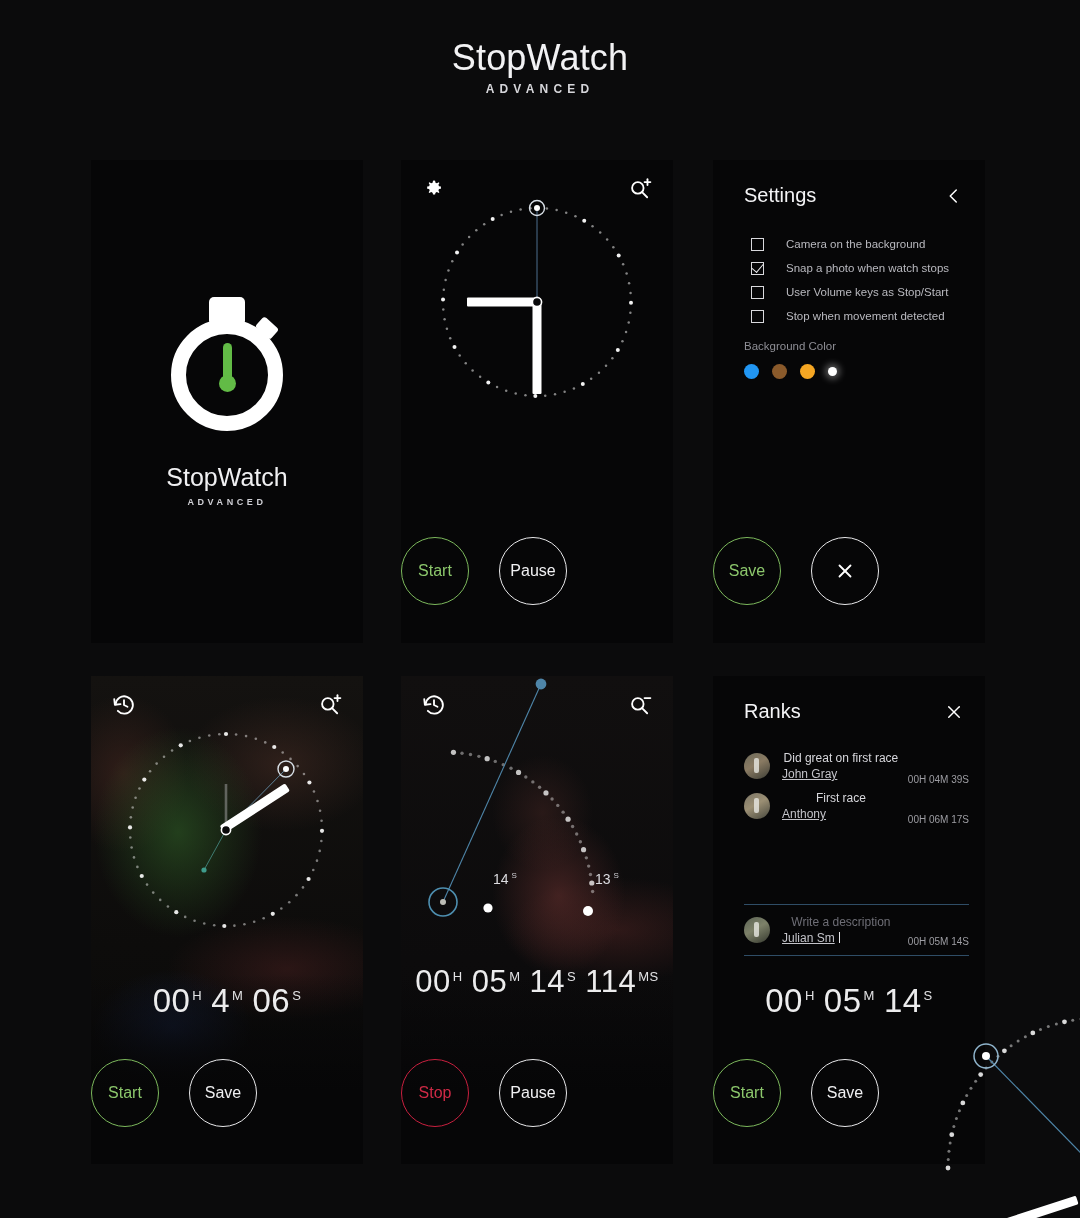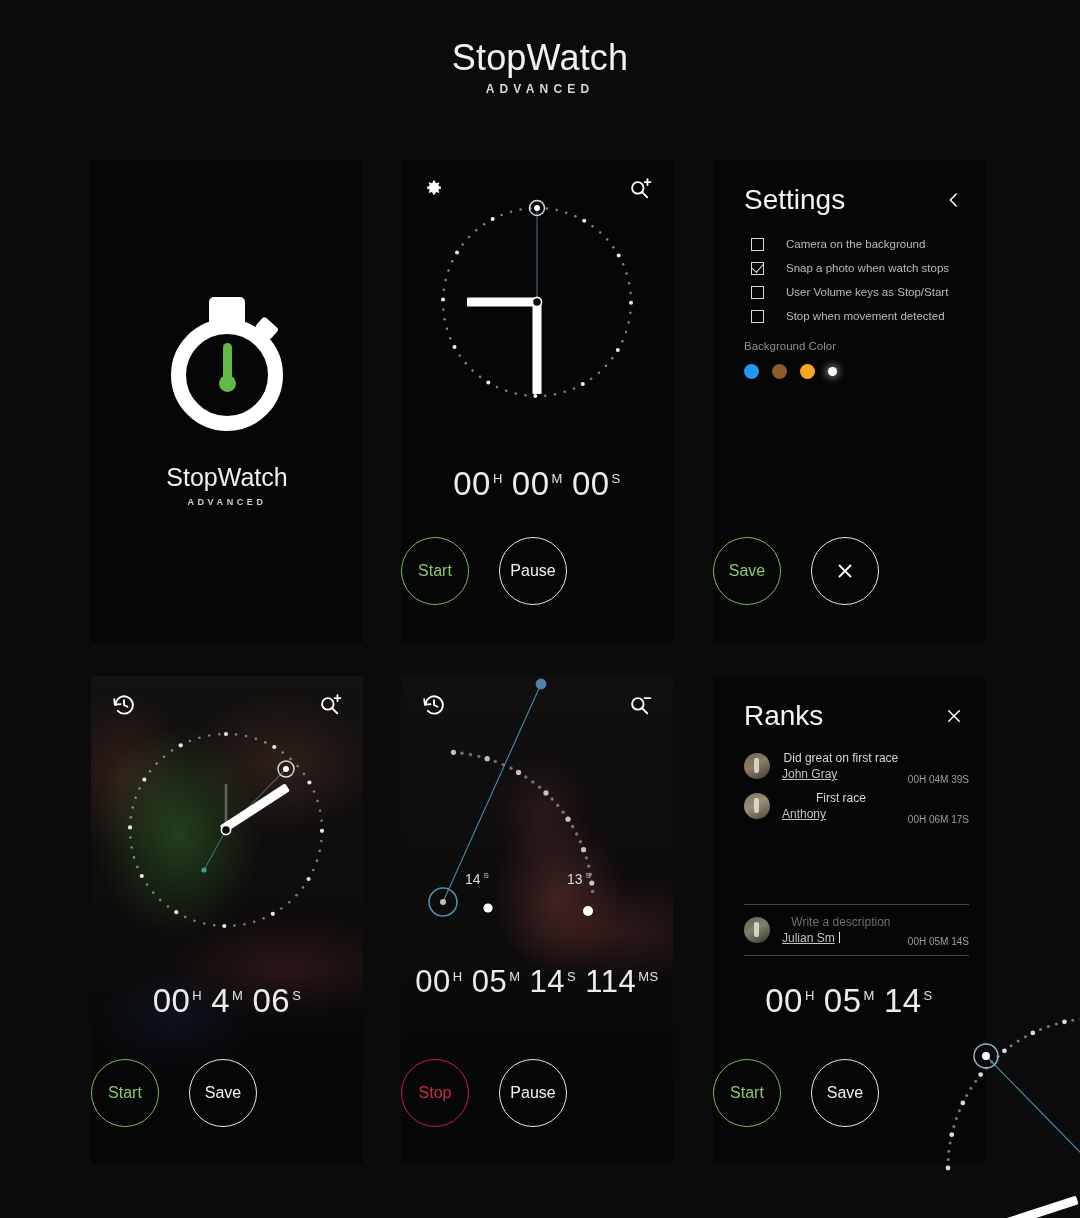--- a/index.html
+++ b/index.html
@@ -87,21 +87,21 @@
     font-size: 16px; background: transparent;
   }
   .cbtn.green { border: 1.6px solid #7cb85c; color: #8cc76c; }
   .cbtn.white { border: 1.6px solid #e8e8ea; color: #f0f0f2; }
   .cbtn.red   { border: 1.6px solid #c9203f; color: #cf2a46; }
   .cbtn.icon svg { width: 22px; height: 22px; }
 
   
   .panel-head { position: absolute; left: 31px; top: 24px; right: 22px;
                 display: flex; align-items: center; justify-content: space-between; }
-  .panel-title { font-size: 28px; color: #f4f4f6; font-weight: 400; }
+  .panel-title { font-size: 20px; color: #f4f4f6; font-weight: 400; }
   .panel-head .nav-ic { width: 18px; height: 18px; color: #fff; }
   .panel-head .nav-ic svg { width: 100%; height: 100%; }
 
   .opt-list { position: absolute; left: 38px; top: 72px; right: 20px; }
   .opt { display: flex; align-items: center; height: 24px; margin-bottom: 0px; }
   .opt + .opt { margin-top: 0; }
   .cbox { width: 13px; height: 13px; border: 1.4px solid #d9d9dd; margin-right: 22px;
           position: relative; flex: 0 0 auto; }
   .cbox.checked::after {
     content: ""; position: absolute; left: 2px; top: -2px; width: 6px; height: 10px;
@@ -152,21 +152,21 @@
       radial-gradient(ellipse 95px 115px at 58% 45%, rgba(96,46,44,.62), transparent 70%),
       radial-gradient(ellipse 70px 80px at 52% 28%, rgba(52,30,28,.7), transparent 72%),
       radial-gradient(ellipse 150px 70px at 80% 52%, rgba(88,40,38,.45), transparent 75%),
       linear-gradient(180deg,#110f0f 0%,#0c0b0c 58%,#09090a 100%);
   }
   .cam-fade { position: absolute; left: 0; right: 0; bottom: 0; height: 190px;
               background: linear-gradient(180deg, rgba(6,6,7,0) 0%, #060607 62%); }
 
   
   .laps { position: absolute; left: 0; right: 0; top: 0; height: 100%; }
-  .lap-label { position: absolute; font-size: 14px; color: #dcdce0; }
+  .lap-label { position: absolute; font-size: 14px; color: #dcdce0; margin-left: 28px; }
   .lap-label .u { font-size: 8px; vertical-align: super; margin-left: 3px; color: #cfcfd4; }
 
   
   .corner-dial { position: absolute; right: -38px; bottom: -30px; width: 210px; height: 230px; }
 </style>
 </head>
 <body>
 
 <div class="app-header">
   <div class="title">StopWatch</div>
@@ -273,23 +273,20 @@
           </g>
         <line x1="104" y1="104" x2="104" y2="10" stroke="#4d6f8f" stroke-width="1"></line>
         <circle cx="104" cy="10" r="7.5" fill="none" stroke="#d8dfe6" stroke-width="1.4"></circle>
         <circle cx="104" cy="10" r="3" fill="#ffffff"></circle>
         <rect x="34" y="99.5" width="70" height="9" fill="#ffffff" rx="1"></rect>
         <rect x="99.5" y="104" width="9" height="92" fill="#ffffff" rx="1"></rect>
         <circle cx="104" cy="104" r="4.6" fill="#0a0a0b" stroke="#ffffff" stroke-width="1.6"></circle>
       </svg>
     </div>
 
-    <div class="timer" style="top:305px;">
-      <span>00</span><span class="unit">H</span><span>00</span><span class="unit">M</span><span>00</span><span class="unit last">S</span>
-    </div>
 
     <div class="btn-row" style="top:377px;">
       <div class="cbtn green">Start</div>
       <div class="cbtn white">Pause</div>
     </div>
   </div>
 
   <div class="screen s3">
     <div class="panel-head">
       <div class="panel-title">Settings</div>

